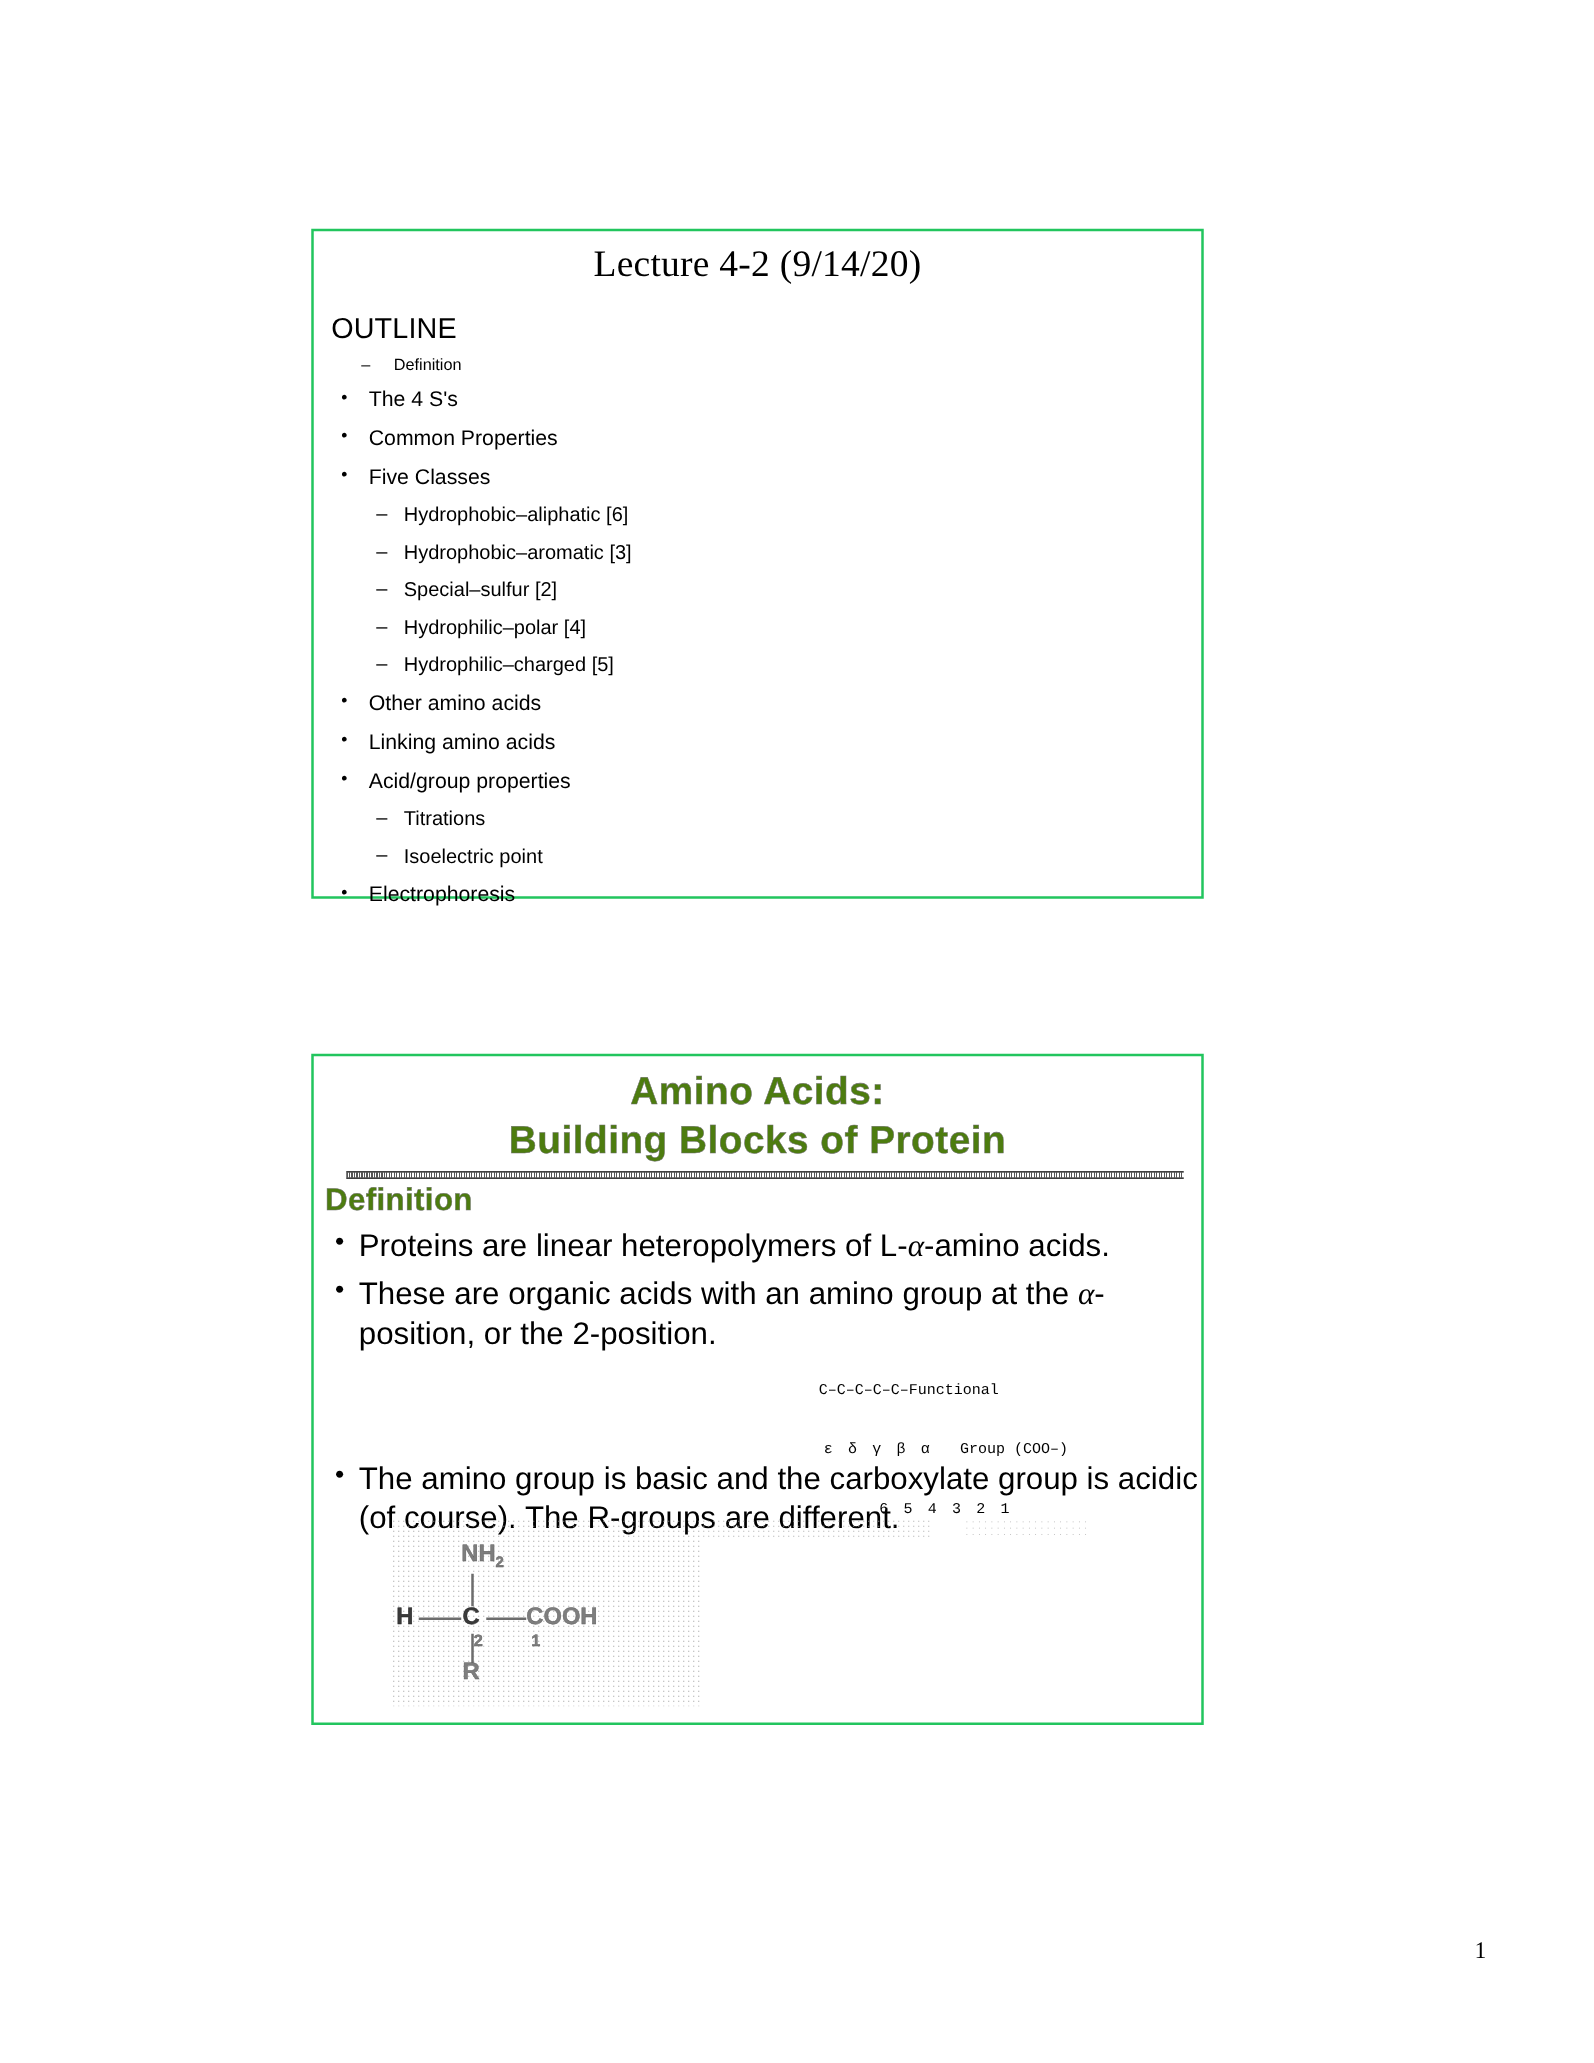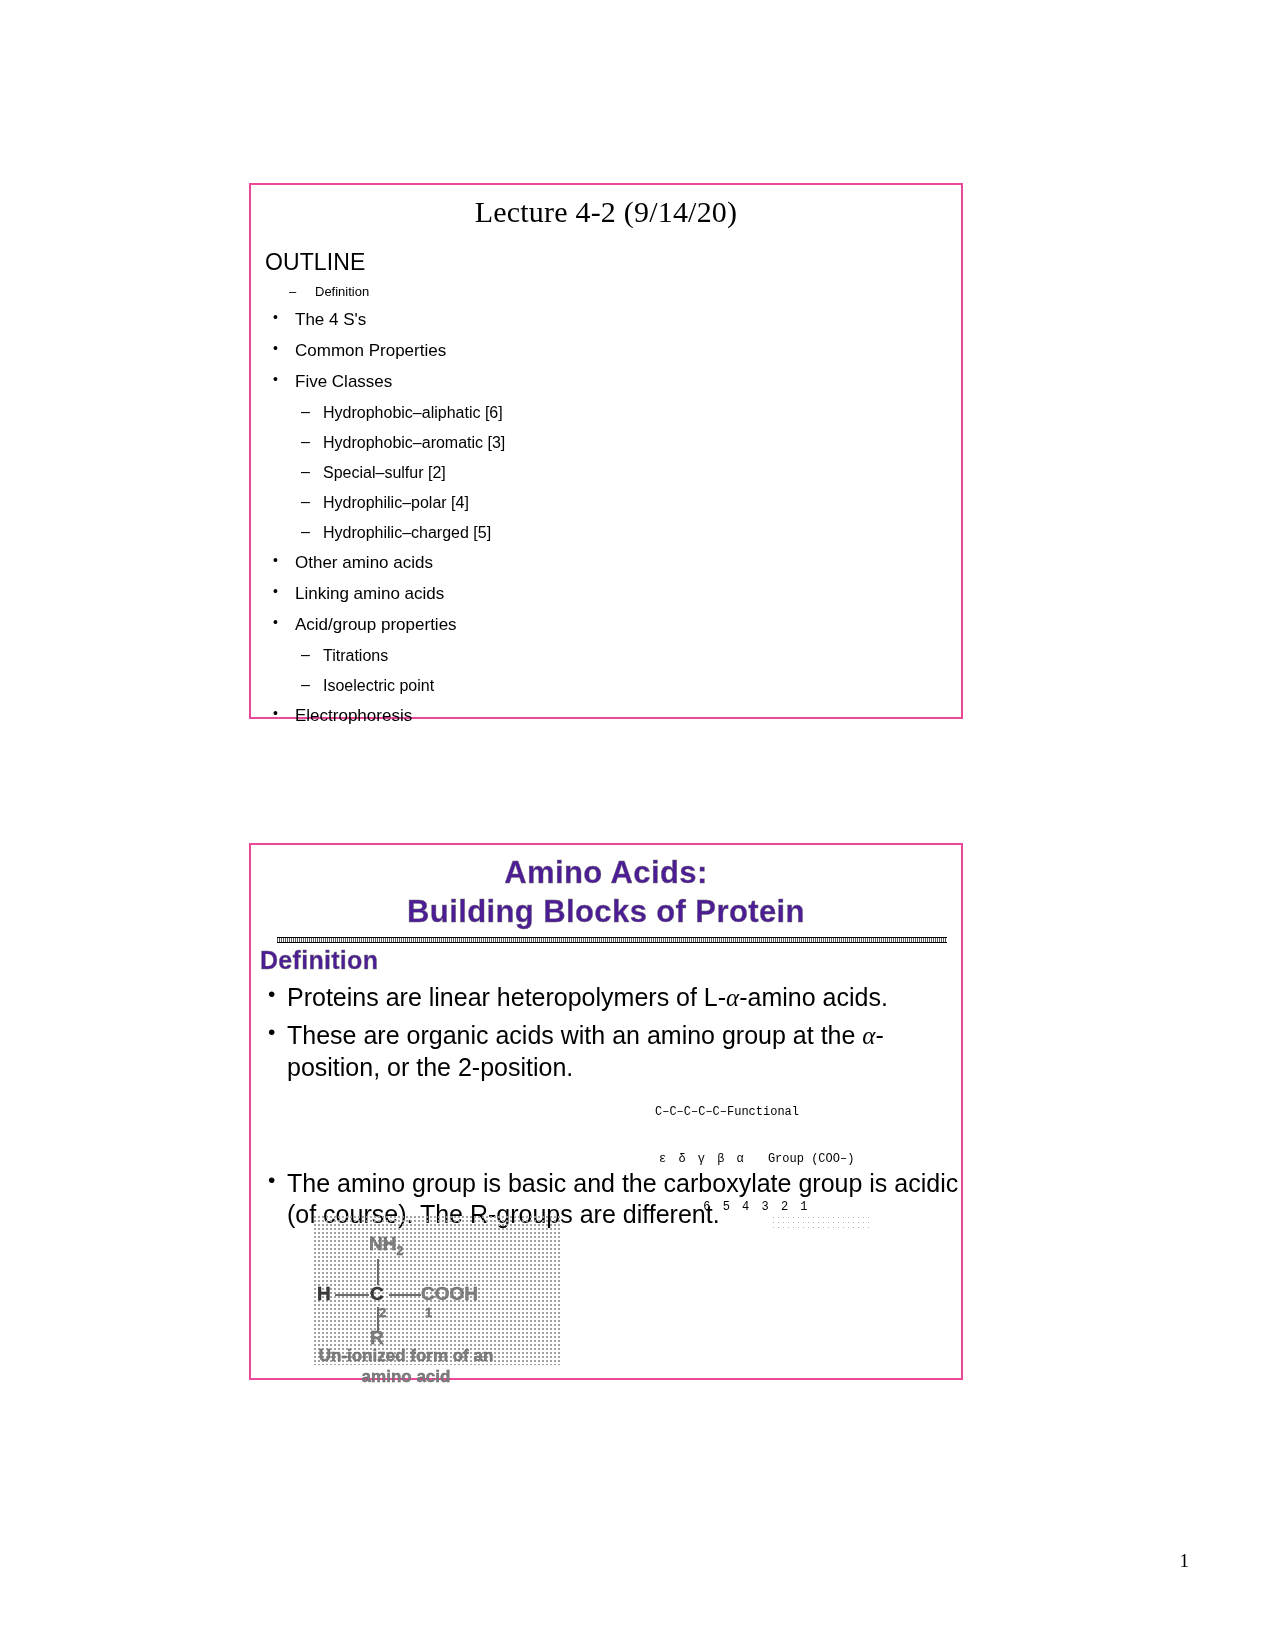--- a/index.html
+++ b/index.html
@@ -12,21 +12,21 @@
     height: 1650px;
     position: relative;
     font-family: "Liberation Sans", sans-serif;
     color: #000000;
     overflow: hidden;
   }
 
   
   .slide {
     position: absolute;
-    border: 2px solid #ec4899;
+    border: 2px solid #22c55e;
     background: #ffffff;
     box-sizing: border-box;
   }
   #slide-1 {
     left: 249px;
     top: 183px;
     width: 714px;
     height: 536px;
   }
   #slide-2 {
@@ -84,21 +84,21 @@
     position: relative;
   }
   .lvl2 .dash {
     position: absolute;
     left: 50px;
     top: -1px;
   }
 
   
   .dither {
-    color: #4c1d95;
+    color: #4d7c0f;
     -webkit-text-stroke: 0.4px #6f6f6f;
   }
 
   .s2-title {
     text-align: center;
     font-size: 31px;
     font-weight: bold;
     line-height: 1.25;
     margin: 9px 0 0 0;
     letter-spacing: 0.4px;
@@ -365,20 +365,16 @@
     <div class="bond-h" style="left:76px; top:79px; width:32px;"></div>
     <span class="struct-txt" style="left:108px; top:68px;">COOH</span>
 
     <span class="struct-txt" style="left:66px; top:90px; font-size:13px;">2</span>
     <span class="struct-txt" style="left:112px; top:90px; font-size:13px;">1</span>
 
     <div class="bond-v" style="left:64px; top:92px; height:24px;"></div>
     <span class="struct-txt" style="left:57px; top:112px;">R</span>
   </div>
 
-  <div class="struct-caption">
-    <div>Un-ionized form of an</div>
-    <div>amino acid</div>
-  </div>
 
 </div>
 
 <div class="page-number">1</div>
 
 </body></html>

